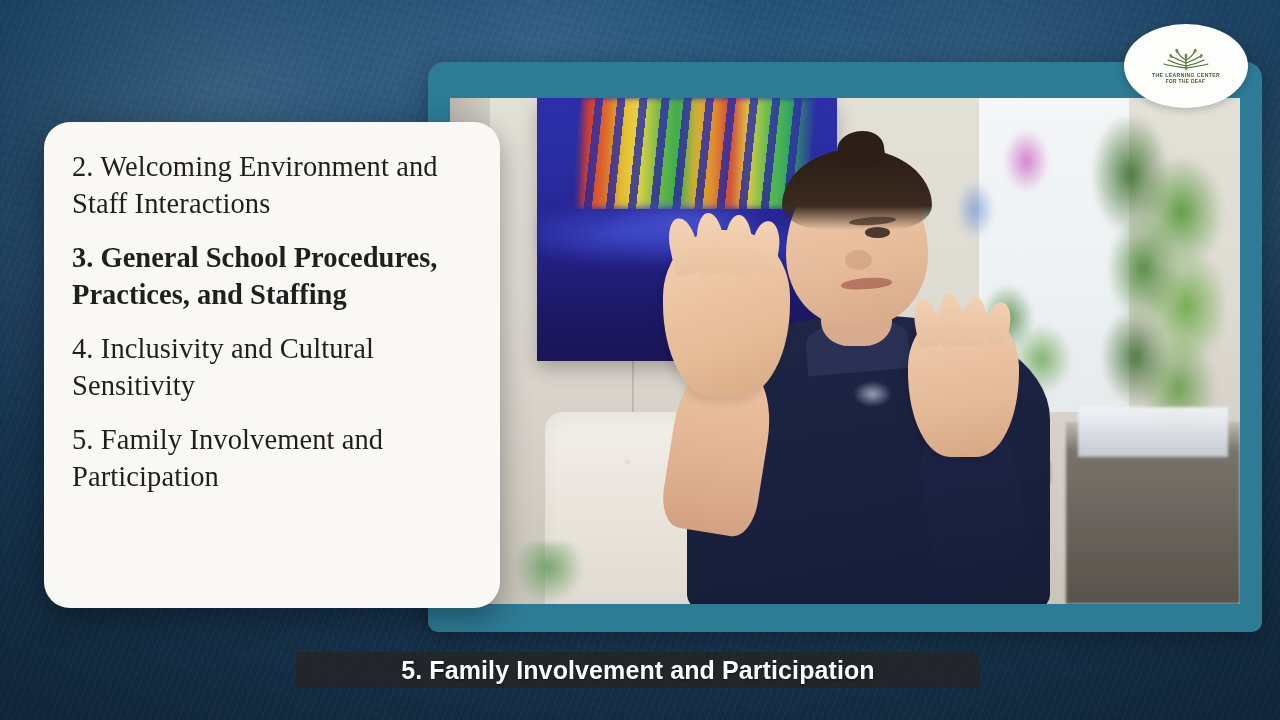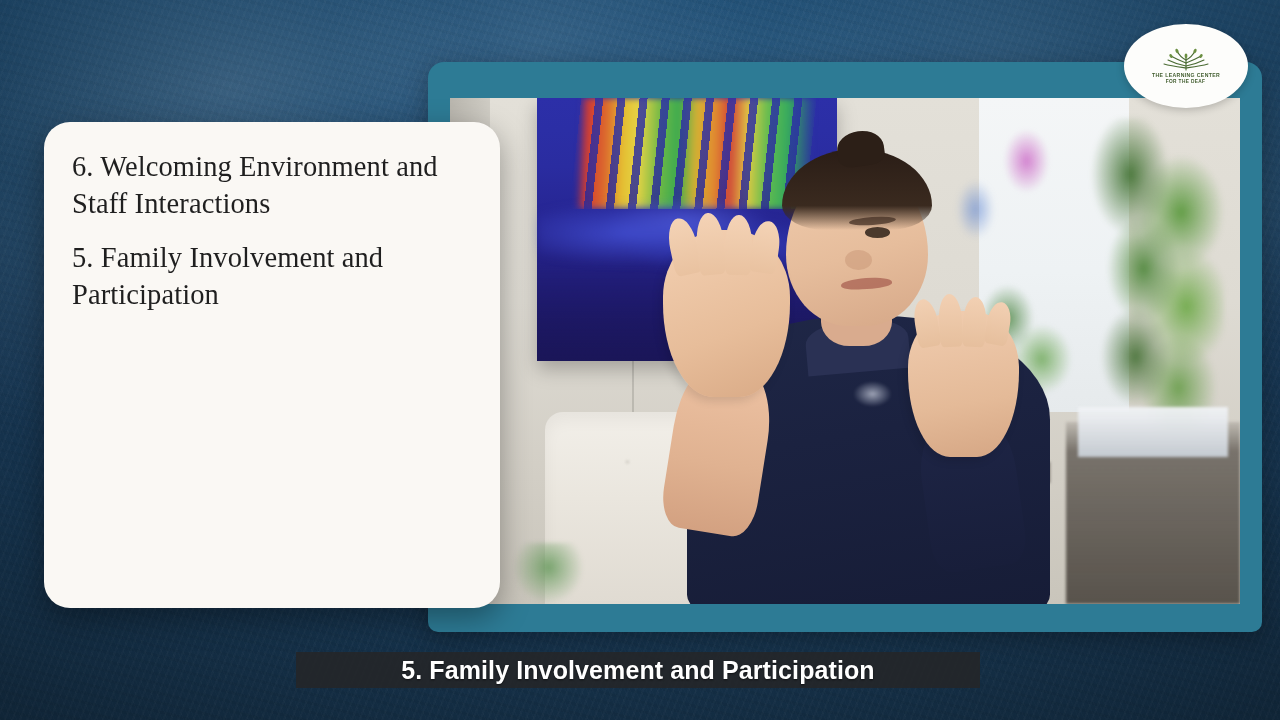--- a/index.html
+++ b/index.html
@@ -402,19 +402,21 @@
       <ellipse cx="16" cy="9" rx="1.4" ry="2.2" transform="rotate(-34 16 9)"></ellipse>
       <ellipse cx="46" cy="9" rx="1.4" ry="2.2" transform="rotate(34 46 9)"></ellipse>
       <ellipse cx="31" cy="9" rx="1.4" ry="2.4"></ellipse>
     </g>
   </svg>
   <div class="logo-line1">THE LEARNING CENTER</div>
   <div class="logo-line2">FOR THE DEAF</div>
 </div>
 
 <div id="list-card">
-  <div class="list-item">6. Welcoming Environment and Staff Interactions</div>
+  <div class="list-item">2. Welcoming Environment and Staff Interactions</div>
+  <div class="list-item active">3. General School Procedures, Practices, and Staffing</div>
+  <div class="list-item">4. Inclusivity and Cultural Sensitivity</div>
   <div class="list-item">5. Family Involvement and Participation</div>
 </div>
 
 <div id="caption-bar">
   <span id="caption-text">5. Family Involvement and Participation</span>
 </div>
 
 </body></html>

